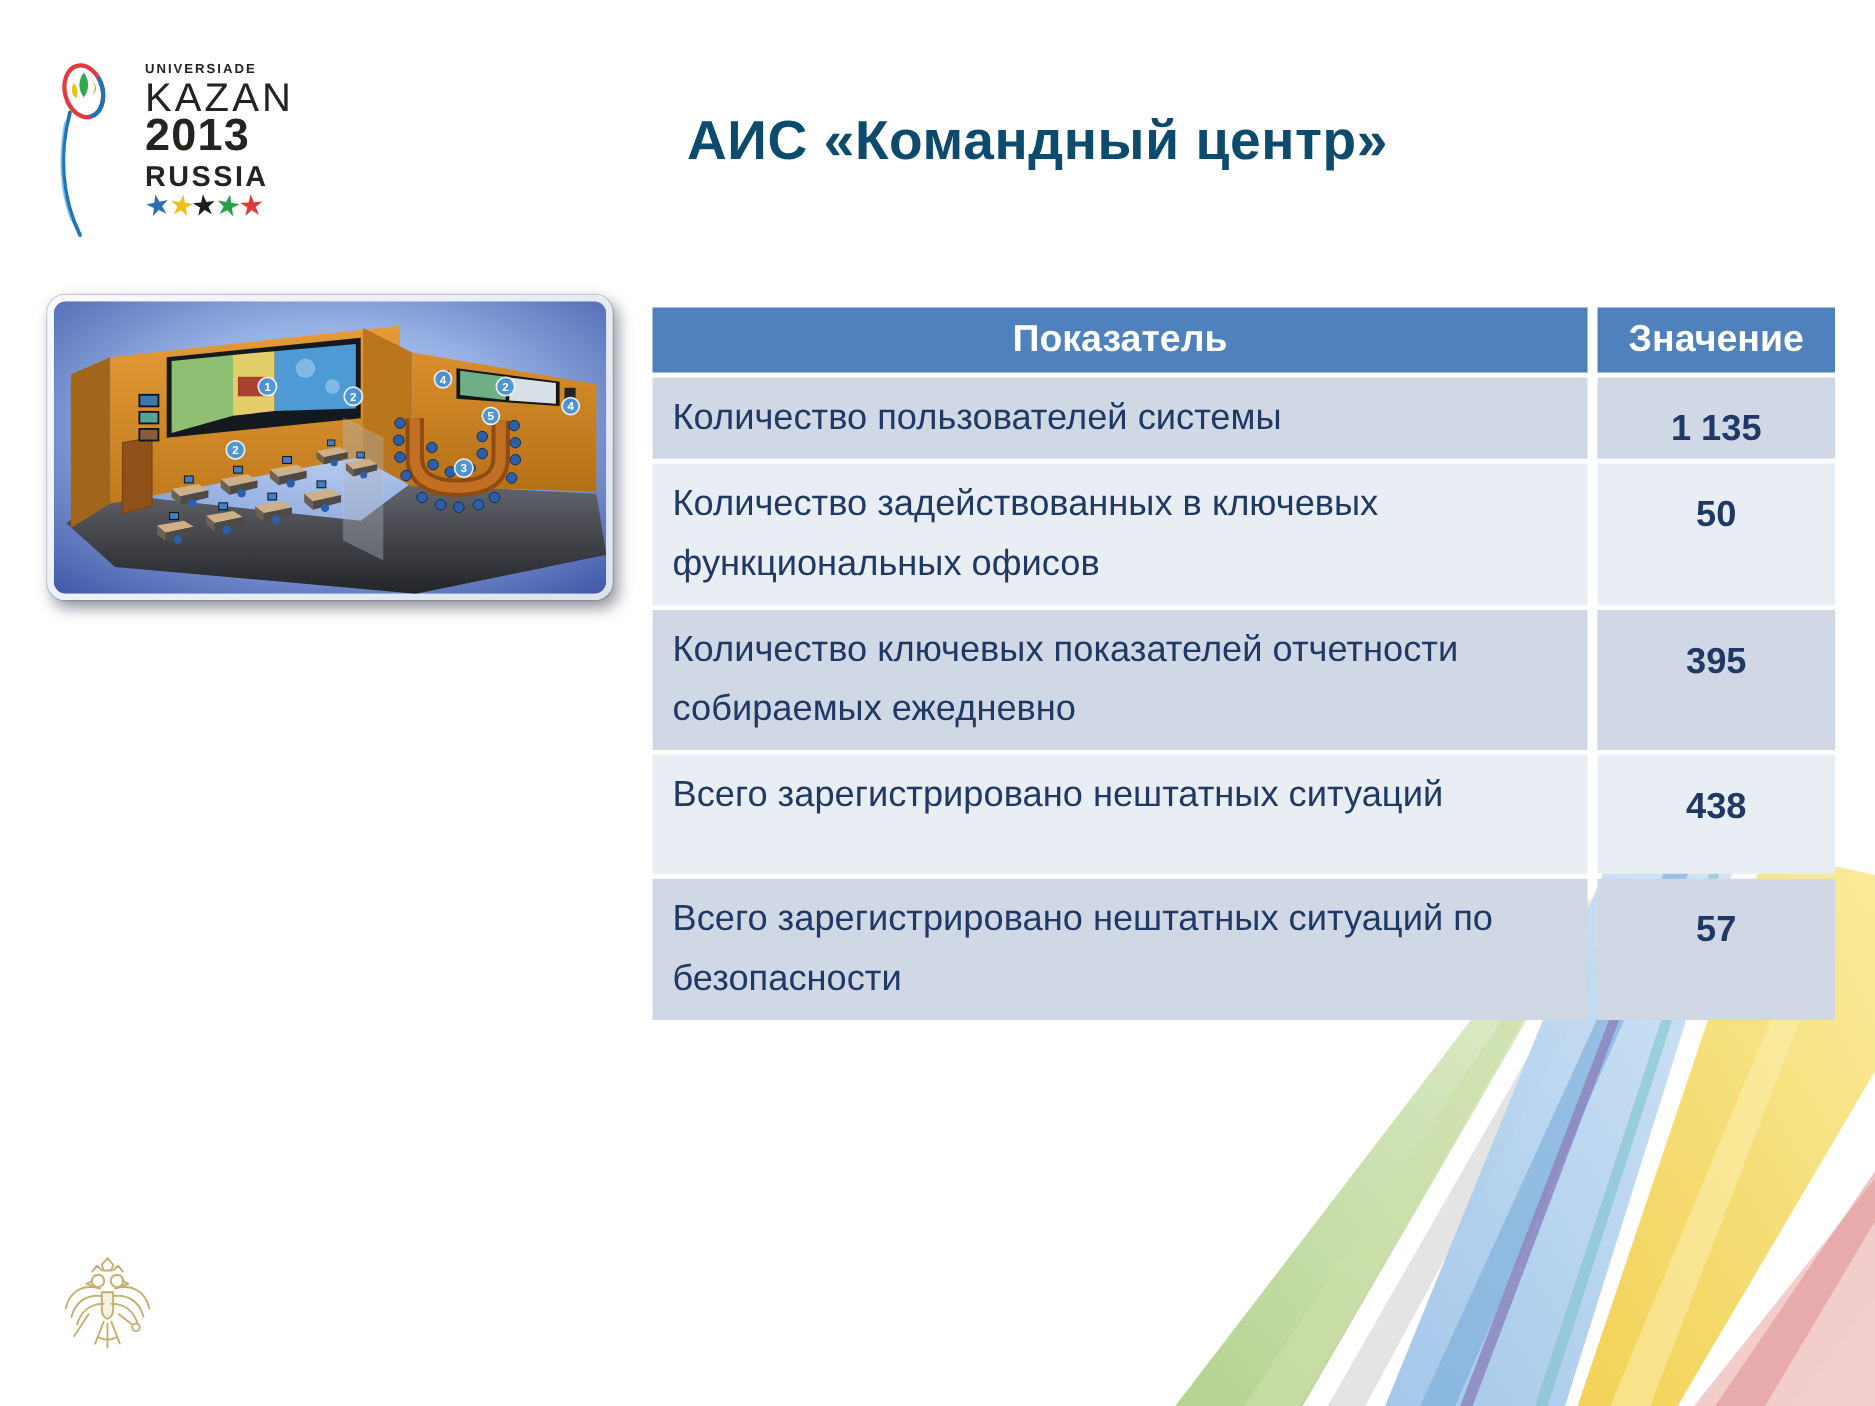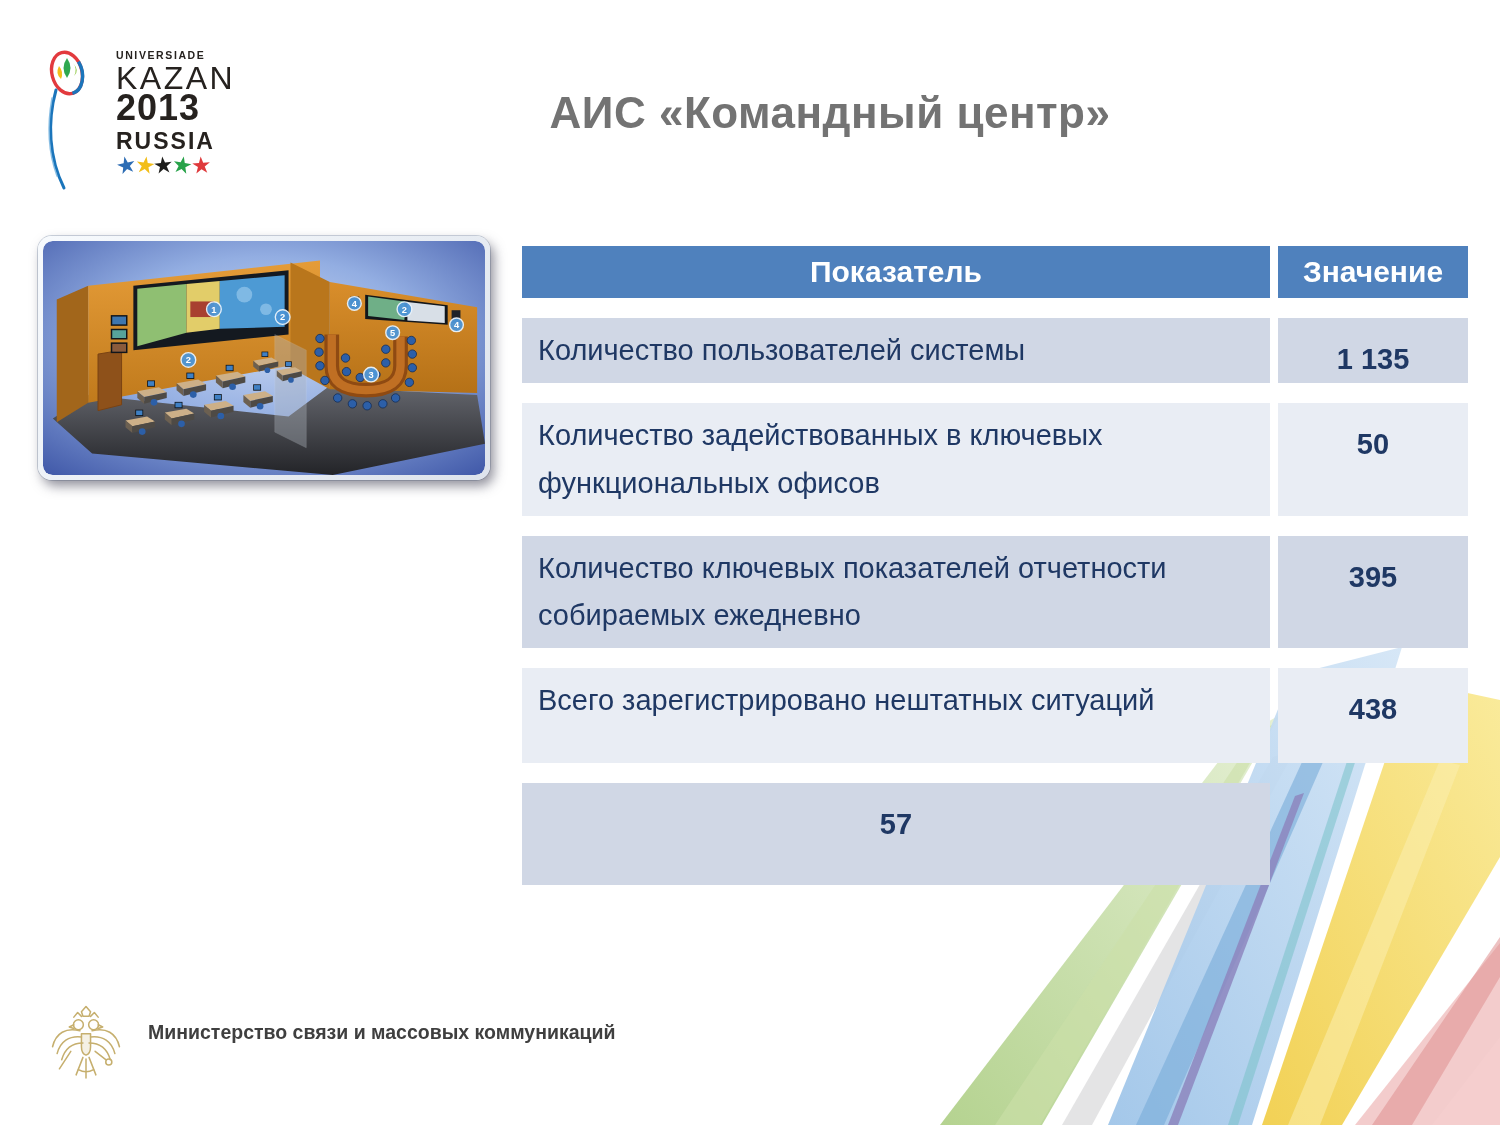--- a/index.html
+++ b/index.html
@@ -17,30 +17,30 @@
   .l-russia{top:94px;font-size:23px;font-weight:bold;letter-spacing:2px;}
   .l-stars{top:118px;font-size:23px;letter-spacing:0;font-family:"DejaVu Sans",sans-serif;}
   .l-stars span{display:inline-block;margin-right:-2px;}
   .st1{color:#2E6DB4;transform:rotate(-12deg);}
   .st2{color:#F2BE1A;transform:rotate(8deg);}
   .st3{color:#1D1D1B;transform:rotate(-6deg);}
   .st4{color:#27A249;transform:rotate(10deg);}
   .st5{color:#DF3A3C;transform:rotate(-4deg);}
   
   .title{position:absolute;left:430px;top:88px;width:800px;text-align:center;z-index:2;
-         font-size:44px;font-weight:bold;color:#737373;letter-spacing:.5px;}
+         font-size:44px;font-weight:bold;color:#0c4a6e;letter-spacing:.5px;}
   
   .render-frame{position:absolute;left:38px;top:236px;width:452px;height:244px;z-index:2;
         border-radius:14px;background:linear-gradient(135deg,#f7fafd,#dde3ec);
         box-shadow:4px 6px 12px rgba(55,55,75,.55),0 0 0 1px #cfd6e0;
         padding:5px;box-sizing:border-box;}
   .render-frame svg{display:block;width:442px;height:234px;border-radius:9px;}
   
   .metrics{position:absolute;left:522px;top:246px;width:946px;z-index:3;
-        display:grid;grid-template-columns:1fr 190px;gap:20px 8px;}
+        display:grid;grid-template-columns:1fr 190px;gap:4px 8px;}
   .cell{box-sizing:border-box;color:#1F3864;}
   .th{background:#4F81BD;color:#fff;font-weight:bold;font-size:30px;height:52px;
       display:flex;align-items:center;justify-content:center;}
   .ind{font-size:29px;padding:9px 14px 8px 16px;line-height:1.65;display:block;}
   .val{font-size:29px;font-weight:bold;text-align:center;padding-top:25px;}
   .row-odd{background:#D0D7E5;}
   .row-even{background:#E9EDF4;}
   .h-single{min-height:49px;}
   .h-double{min-height:95px;}
   .h-last{min-height:102px;}
@@ -256,20 +256,21 @@
 
     <div class="cell ind row-even h-double">Количество задействованных в ключевых функциональных офисов</div>
     <div class="cell val row-even h-double">50</div>
 
     <div class="cell ind row-odd h-double">Количество ключевых показателей отчетности собираемых ежедневно</div>
     <div class="cell val row-odd h-double">395</div>
 
     <div class="cell ind row-even h-double">Всего зарегистрировано нештатных ситуаций</div>
     <div class="cell val row-even h-double">438</div>
 
+    <div class="cell ind row-odd h-last">Всего зарегистрировано нештатных ситуаций по безопасности</div>
     <div class="cell val row-odd h-last">57</div>
   </div>
 
   <div class="ministry">
     <svg class="eagle" viewBox="0 0 100 110">
       <g stroke="#C6AF6E" stroke-width="2" fill="none" stroke-linecap="round" stroke-linejoin="round">
         <path d="M44,10 l6,-7 6,7 -2,6 -8,0 z"></path>
         <circle cx="40" cy="27" r="6.5"></circle>
           <circle cx="60" cy="27" r="6.5"></circle>
         <path d="M34,27 l-6,3 6,2"></path>
@@ -286,17 +287,16 @@
         <path d="M46,70 l-9,23"></path>
           <path d="M50,72 l0,25"></path>
           <path d="M54,70 l9,23"></path>
         <path d="M40,86 q10,6 20,0"></path>
         <path d="M30,62 L15,85"></path>
           <path d="M62,62 L76,73"></path>
           <circle cx="80" cy="76" r="4"></circle>
       </g>
     </svg>
     <div class="ministry-text">
-      <div>Министерство связи и массовых коммуникаций</div>
     </div>
   </div>
 
 </div>
 
 </body></html>

